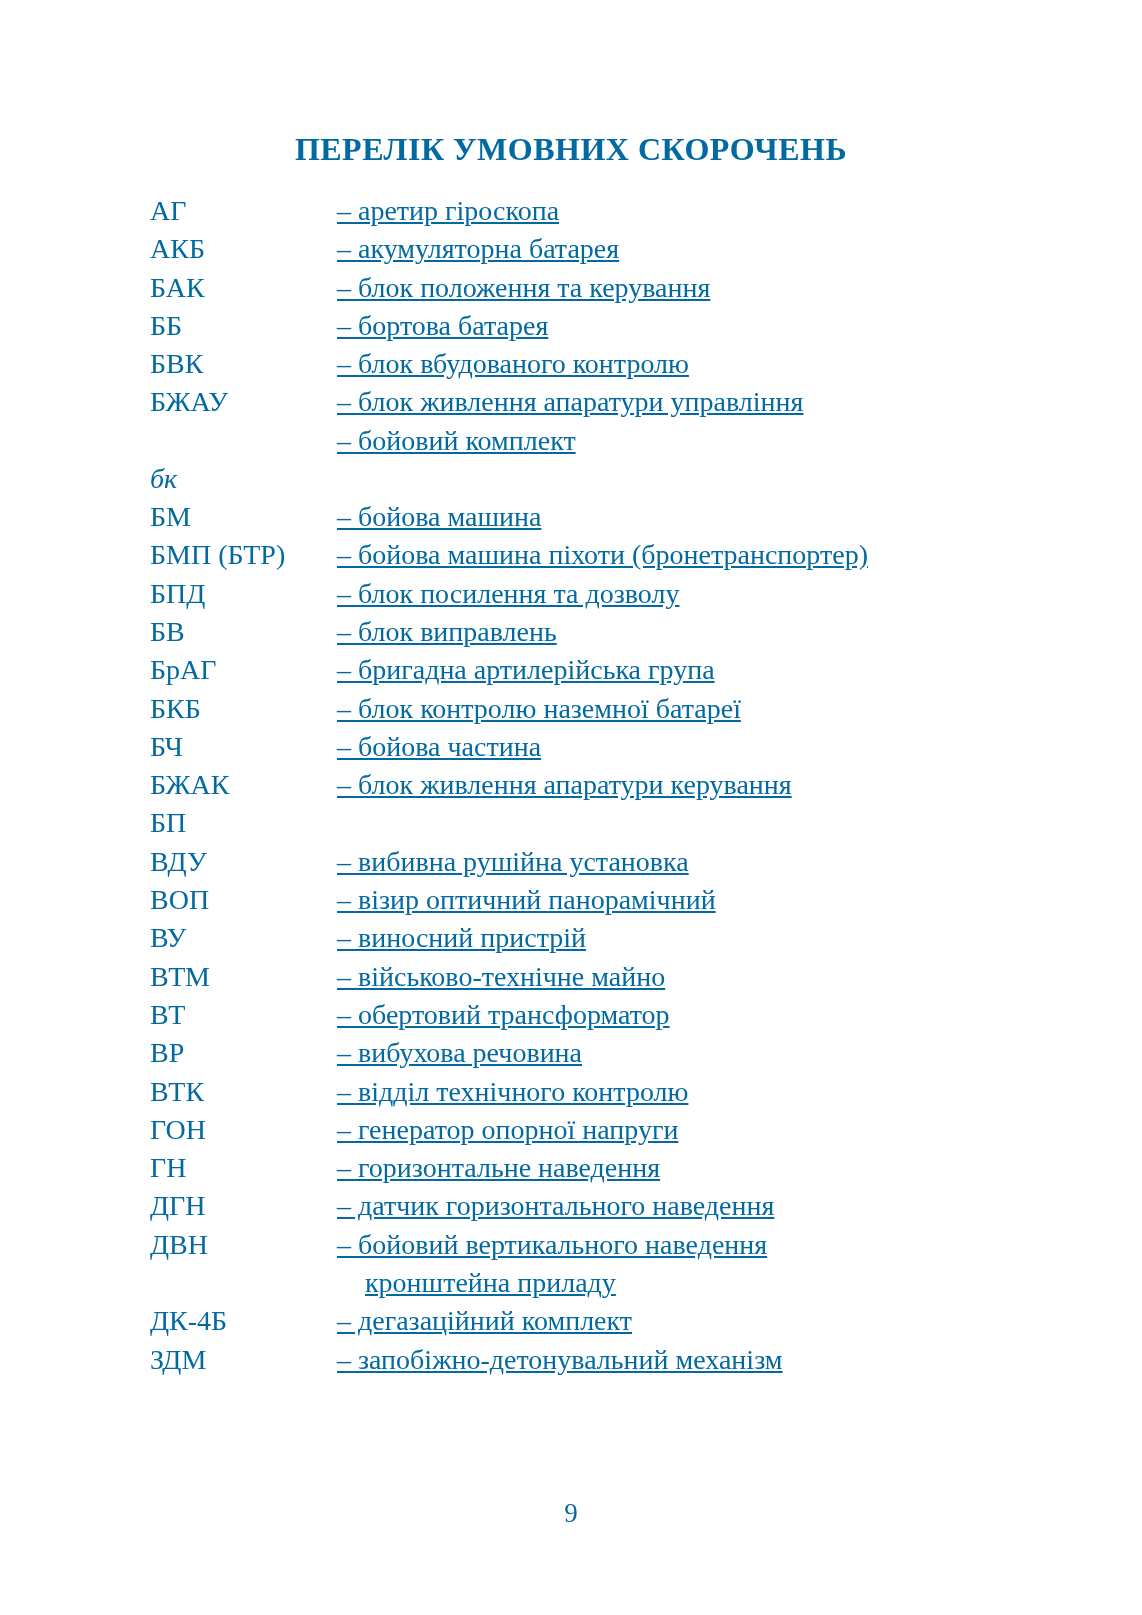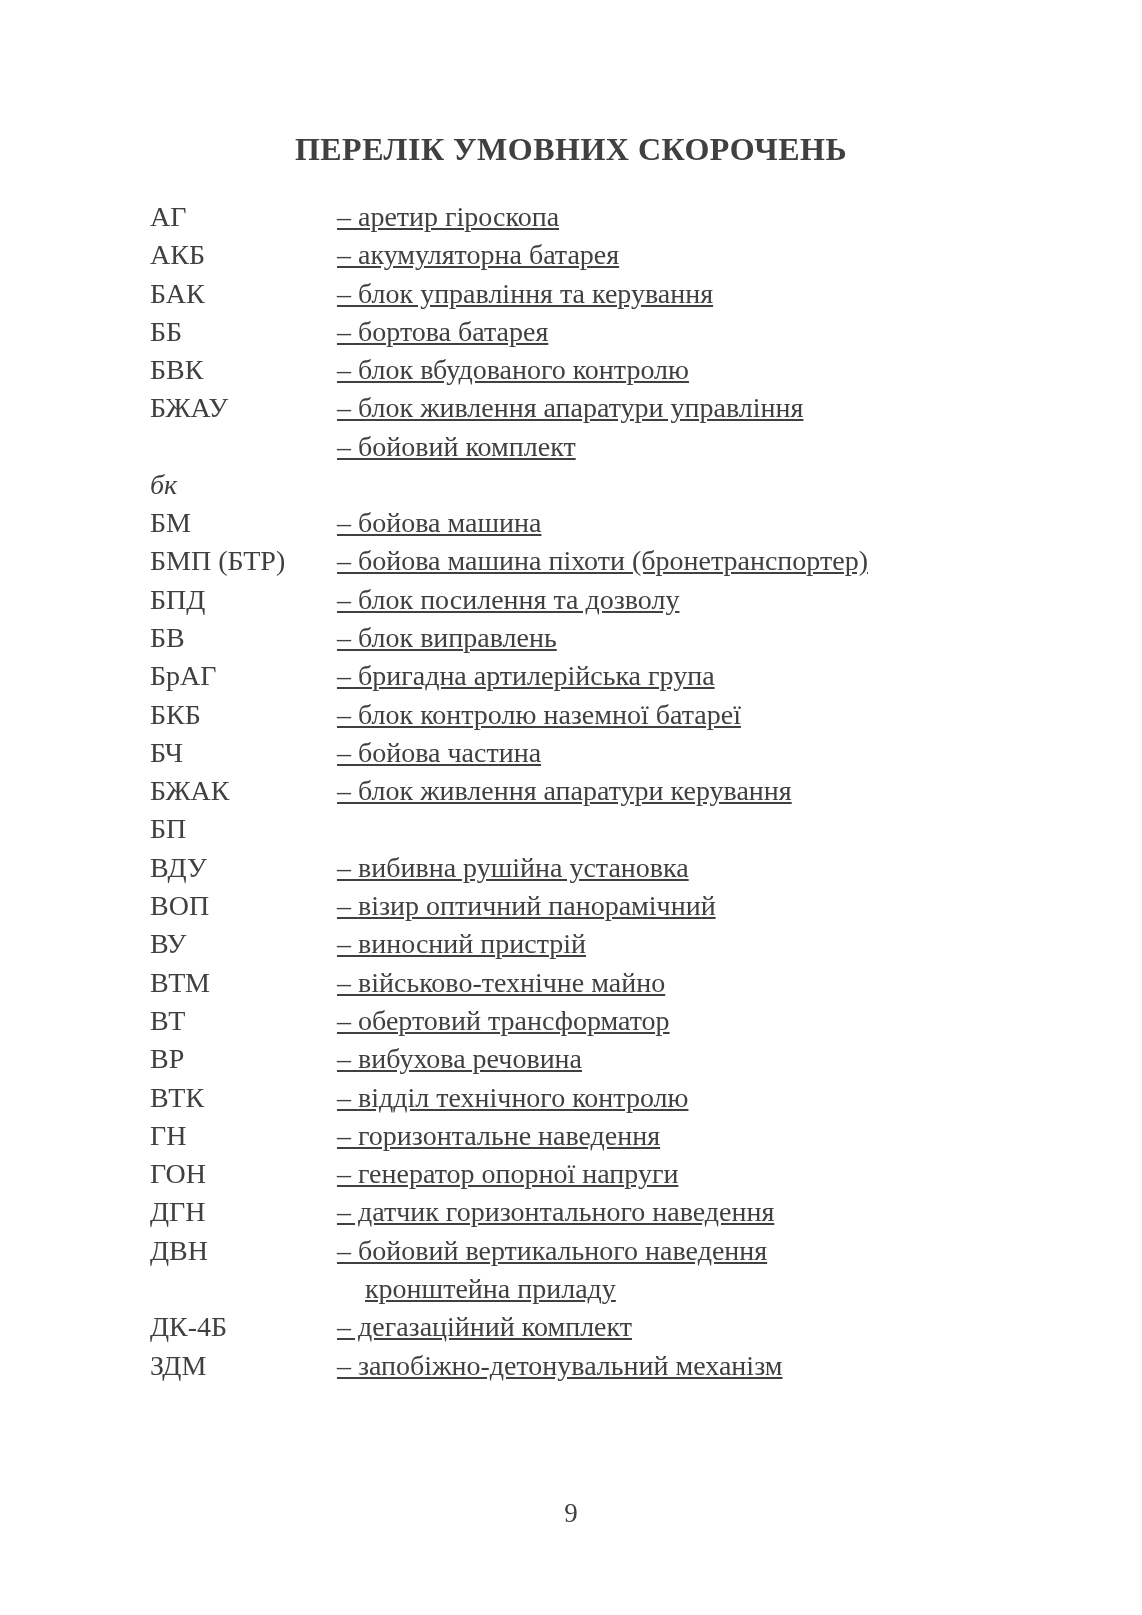--- a/index.html
+++ b/index.html
@@ -5,38 +5,38 @@
   html, body {
     margin: 0;
     padding: 0;
     background: #ffffff;
   }
   .page {
     position: relative;
     width: 1142px;
     height: 1615px;
     background: #ffffff;
-    color: #404040;
+    color: #0369a1;
     font-family: "Liberation Serif", "DejaVu Serif", serif;
     overflow: hidden;
   }
   .title {
     position: absolute;
     top: 131px;
     left: 0;
     width: 100%;
     margin: 0;
     text-align: center;
     font-size: 32px;
     font-weight: bold;
     letter-spacing: 0.5px;
   }
   .list {
     position: absolute;
-    top: 198px;
+    top: 192px;
     left: 150px;
     right: 55px;
   }
   .row {
     display: flex;
     align-items: flex-start;
     font-size: 28px;
     line-height: 38.3px;
   }
   .abbr {
@@ -72,21 +72,21 @@
       <div class="row">
         <span class="abbr">АГ</span>
         <span class="def">– аретир гіроскопа</span>
       </div>
       <div class="row">
         <span class="abbr">АКБ</span>
         <span class="def">– акумуляторна батарея</span>
       </div>
       <div class="row">
         <span class="abbr">БАК</span>
-        <span class="def">– блок управління та керування</span>
+        <span class="def">– блок положення та керування</span>
       </div>
       <div class="row">
         <span class="abbr">ББ</span>
         <span class="def">– бортова батарея</span>
       </div>
       <div class="row">
         <span class="abbr">БВК</span>
         <span class="def">– блок вбудованого контролю</span>
       </div>
       <div class="row">
@@ -154,26 +154,26 @@
       </div>
       <div class="row">
         <span class="abbr">ВР</span>
         <span class="def">– вибухова речовина</span>
       </div>
       <div class="row">
         <span class="abbr">ВТК</span>
         <span class="def">– відділ технічного контролю</span>
       </div>
       <div class="row">
+        <span class="abbr">ГОН</span>
+        <span class="def">– генератор опорної напруги</span>
+      </div>
+      <div class="row">
         <span class="abbr">ГН</span>
         <span class="def">– горизонтальне наведення</span>
-      </div>
-      <div class="row">
-        <span class="abbr">ГОН</span>
-        <span class="def">– генератор опорної напруги</span>
       </div>
       <div class="row">
         <span class="abbr">ДГН</span>
         <span class="def">– датчик горизонтального наведення</span>
       </div>
       <div class="row">
         <span class="abbr">ДВН</span>
         <span class="def">– бойовий вертикального наведення
 кронштейна приладу</span>
       </div>

